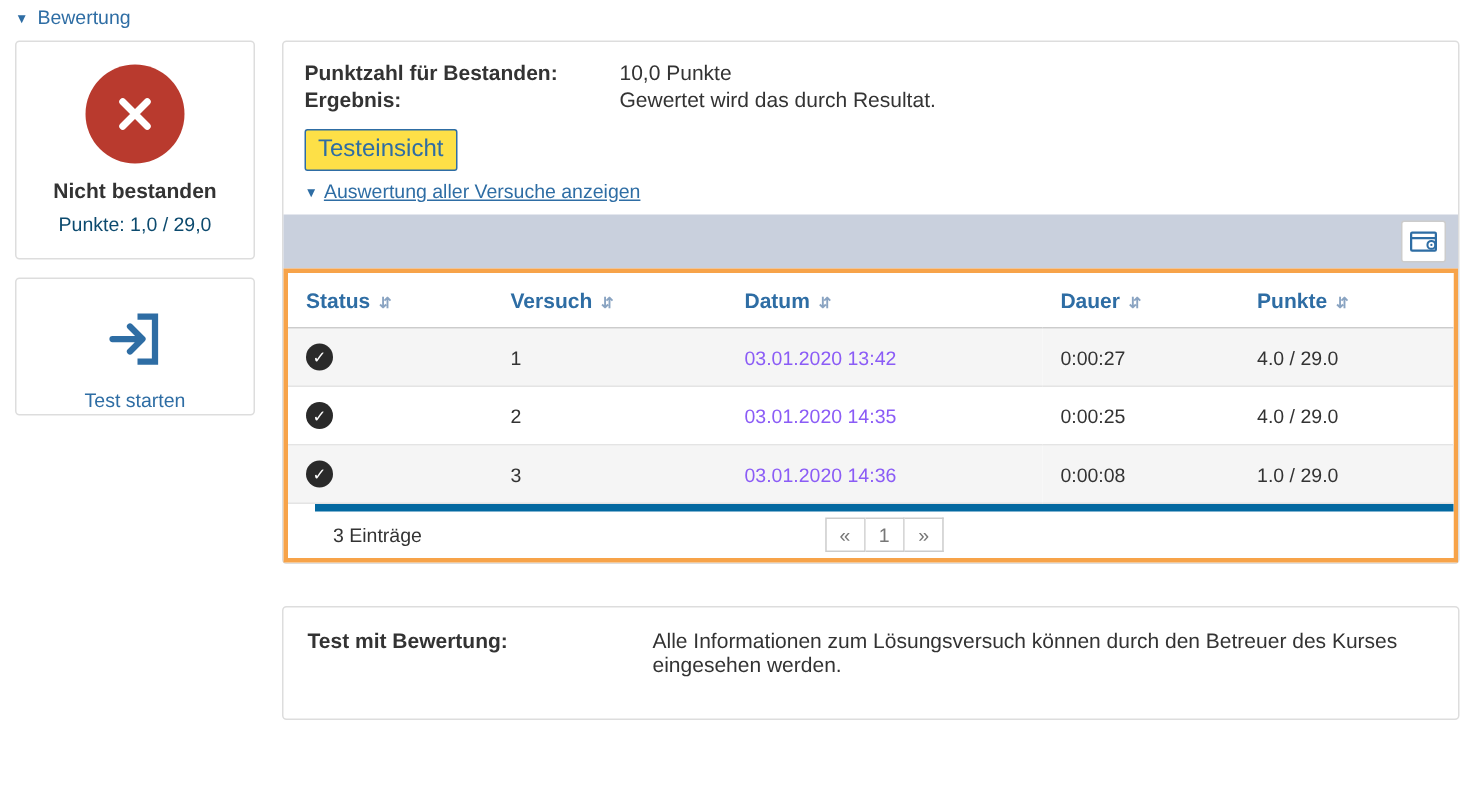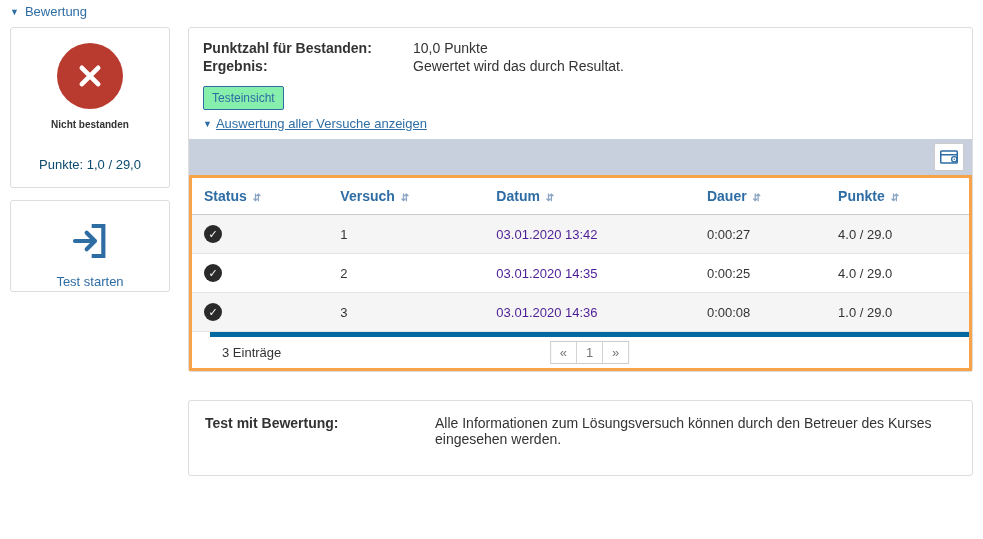--- a/index.html
+++ b/index.html
@@ -53,22 +53,22 @@
     display: flex;
     align-items: center;
     justify-content: center;
     margin: 0 auto 10px;
     color: #fff;
     font-size: 30px;
     font-weight: bold;
   }
   .status-title {
     font-weight: bold;
-    font-size: 10px;
-    margin-bottom: 27px;
+    font-size: 14px;
+    margin-bottom: 7px;
   }
   .status-points {
     font-size: 13px;
     color: #0c4a6e;
   }
   .start-panel {
     padding: 20px 10px 2px;
     text-align: center;
     color: #2e6da4;
     cursor: pointer;
@@ -92,23 +92,23 @@
     margin-bottom: 2px;
     font-size: 14px;
   }
   .kv-row .label { font-weight: bold; width: 210px; }
   .kv-row .val { flex: 1; }
   .btn-small {
     display: inline-block;
     border: 1px solid #2e6da4;
     color: #2e6da4;
     padding: 4px 8px;
-    font-size: 12px;
+    font-size: 16px;
     border-radius: 2px;
-    background: #86efac;
+    background: #fde047;
     cursor: pointer;
     margin-top: 10px;
   }
   .link-row {
     display: flex;
     align-items: center;
     gap: 4px;
     margin-top: 6px;
     margin-bottom: 8px;
   }
@@ -173,21 +173,21 @@
   tbody tr:nth-child(even) { background: #fff; }
   tbody td {
     padding: 10px 12px;
     font-size: 13px;
   }
   .check {
     width: 18px; height:18px; border-radius:50%; background:#2a2a2a;
     display:flex; align-items:center; justify-content:center; color:#fff;
     font-size:11px;
   }
-  .date-link { color:#4c1d95; cursor:pointer; }
+  .date-link { color:#8b5cf6; cursor:pointer; }
   .table-footer {
     display:flex; align-items:center; padding: 8px 12px;
     border-top:5px solid #0369a1;
     position: relative;
     background:#fff;
     margin-left:18px;
   }
   .entries-label { font-size:13px; }
   .pager {
     position:absolute; left:50%; transform:translateX(-50%);

